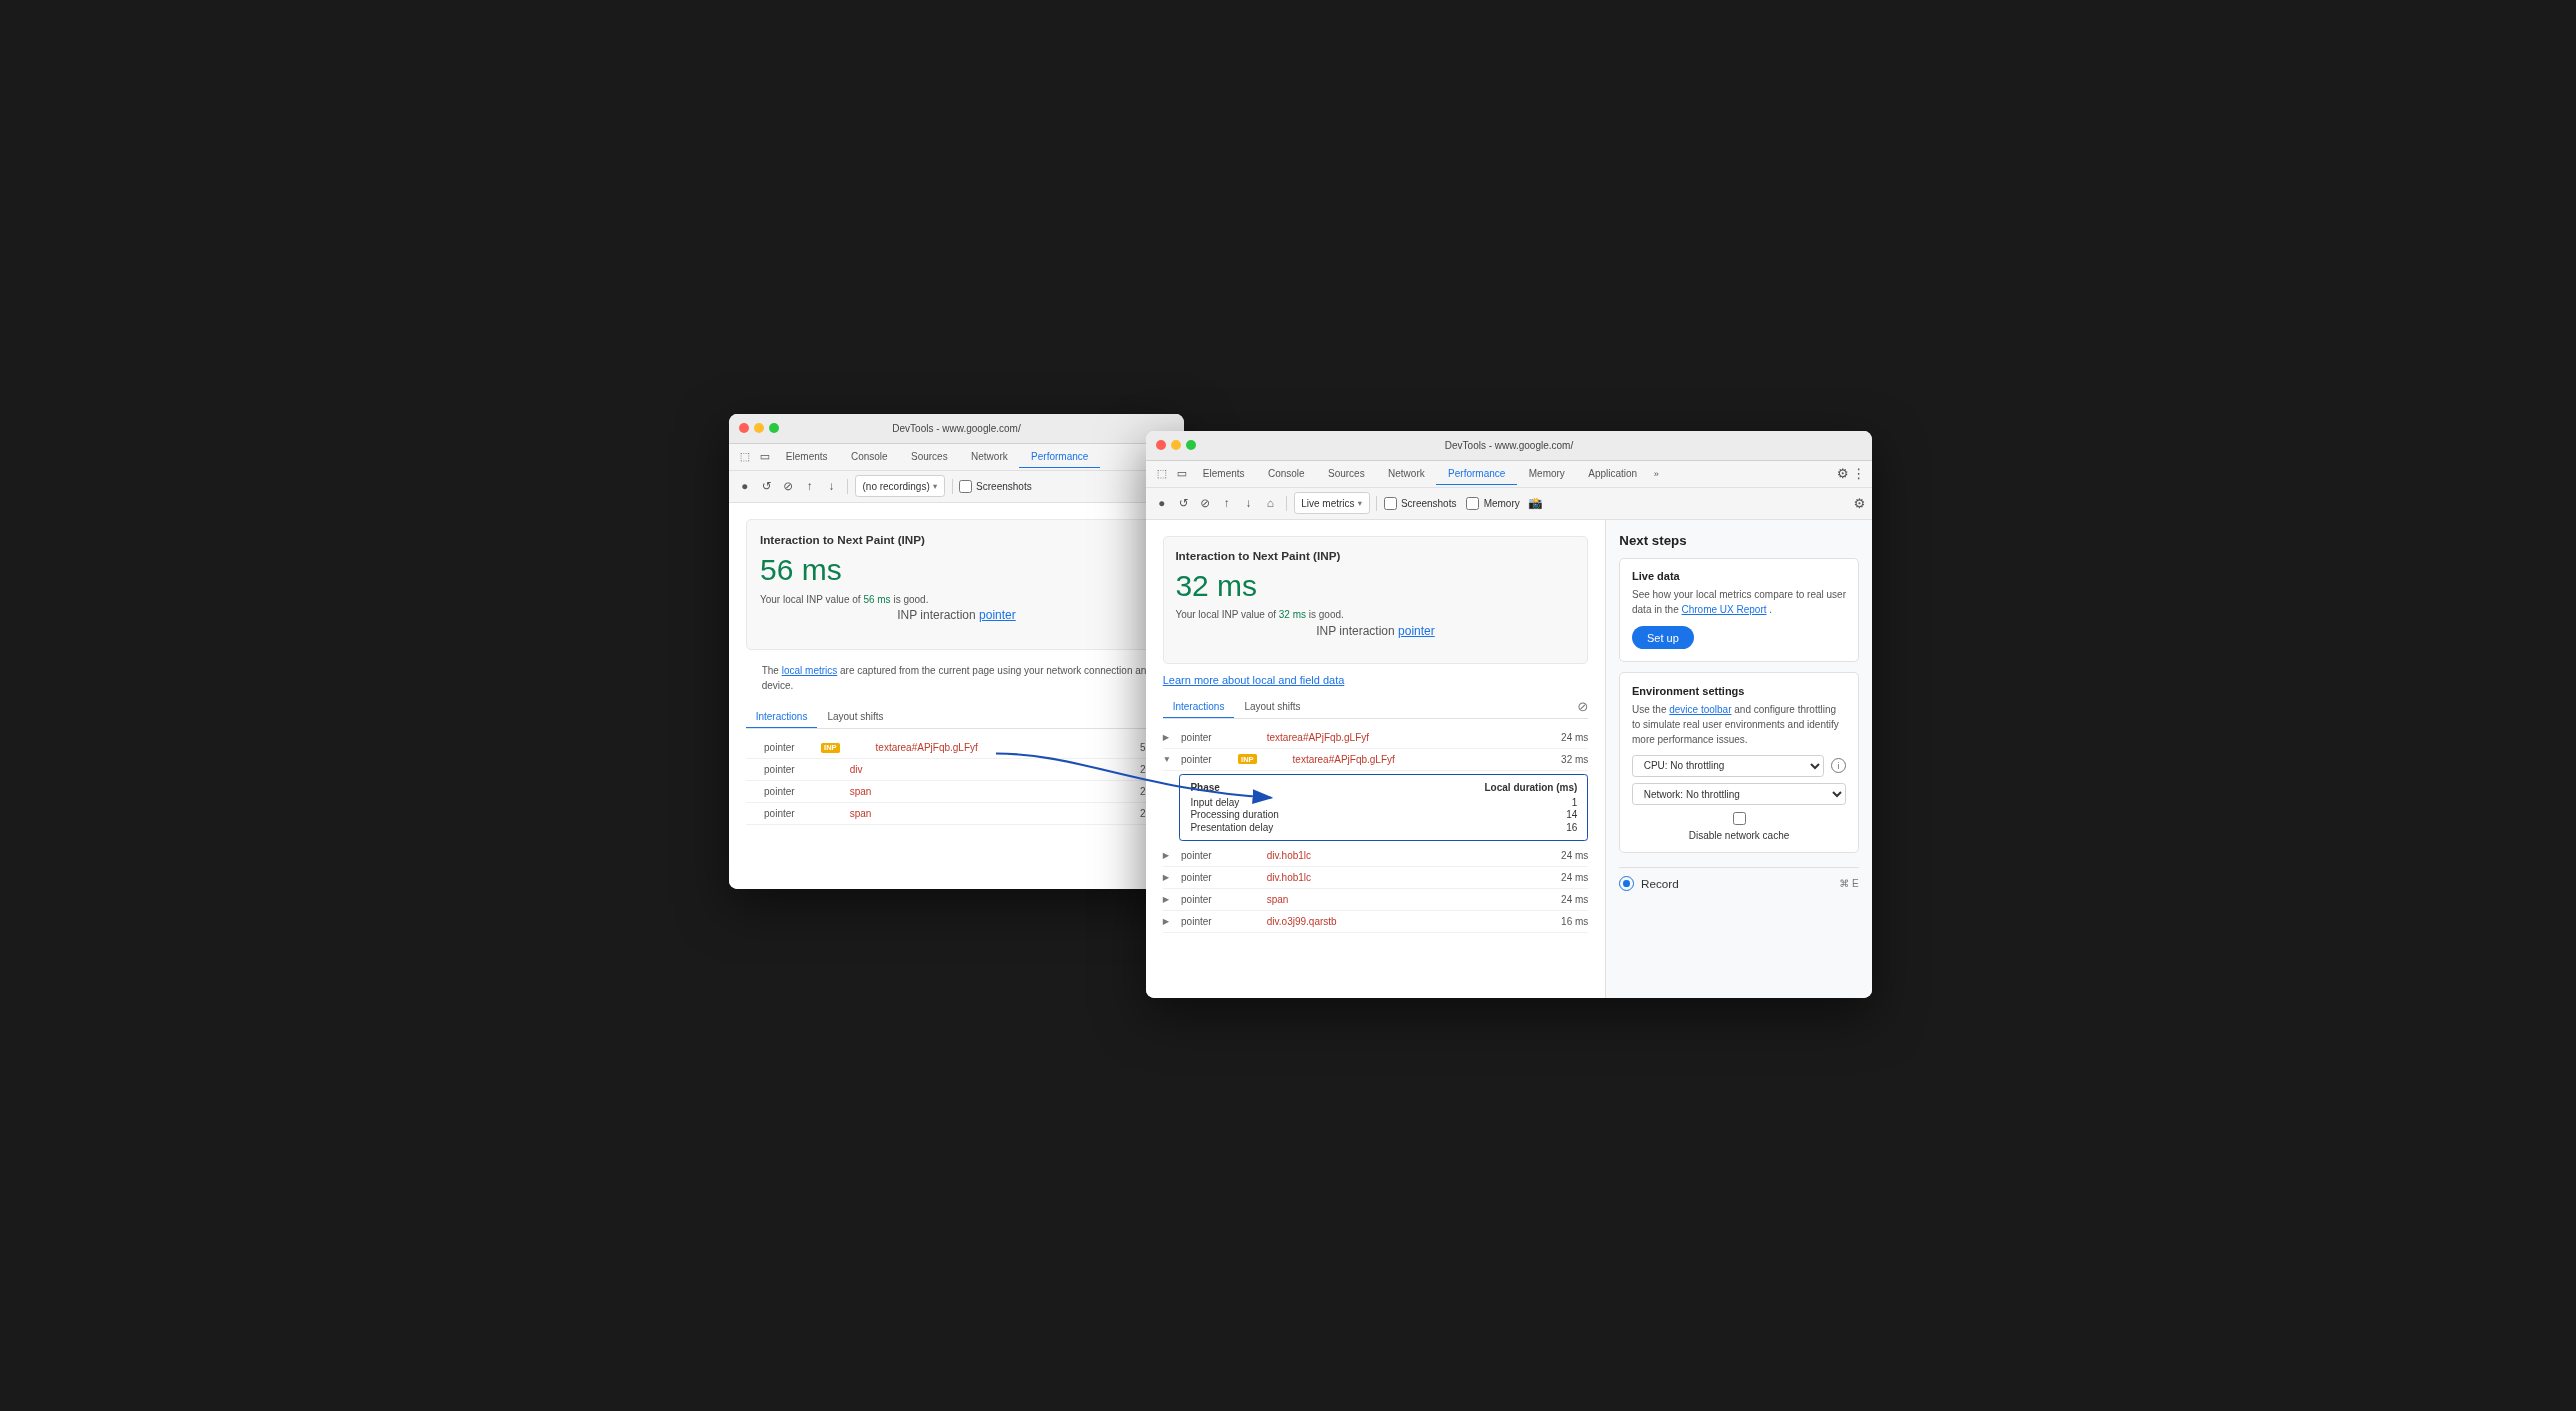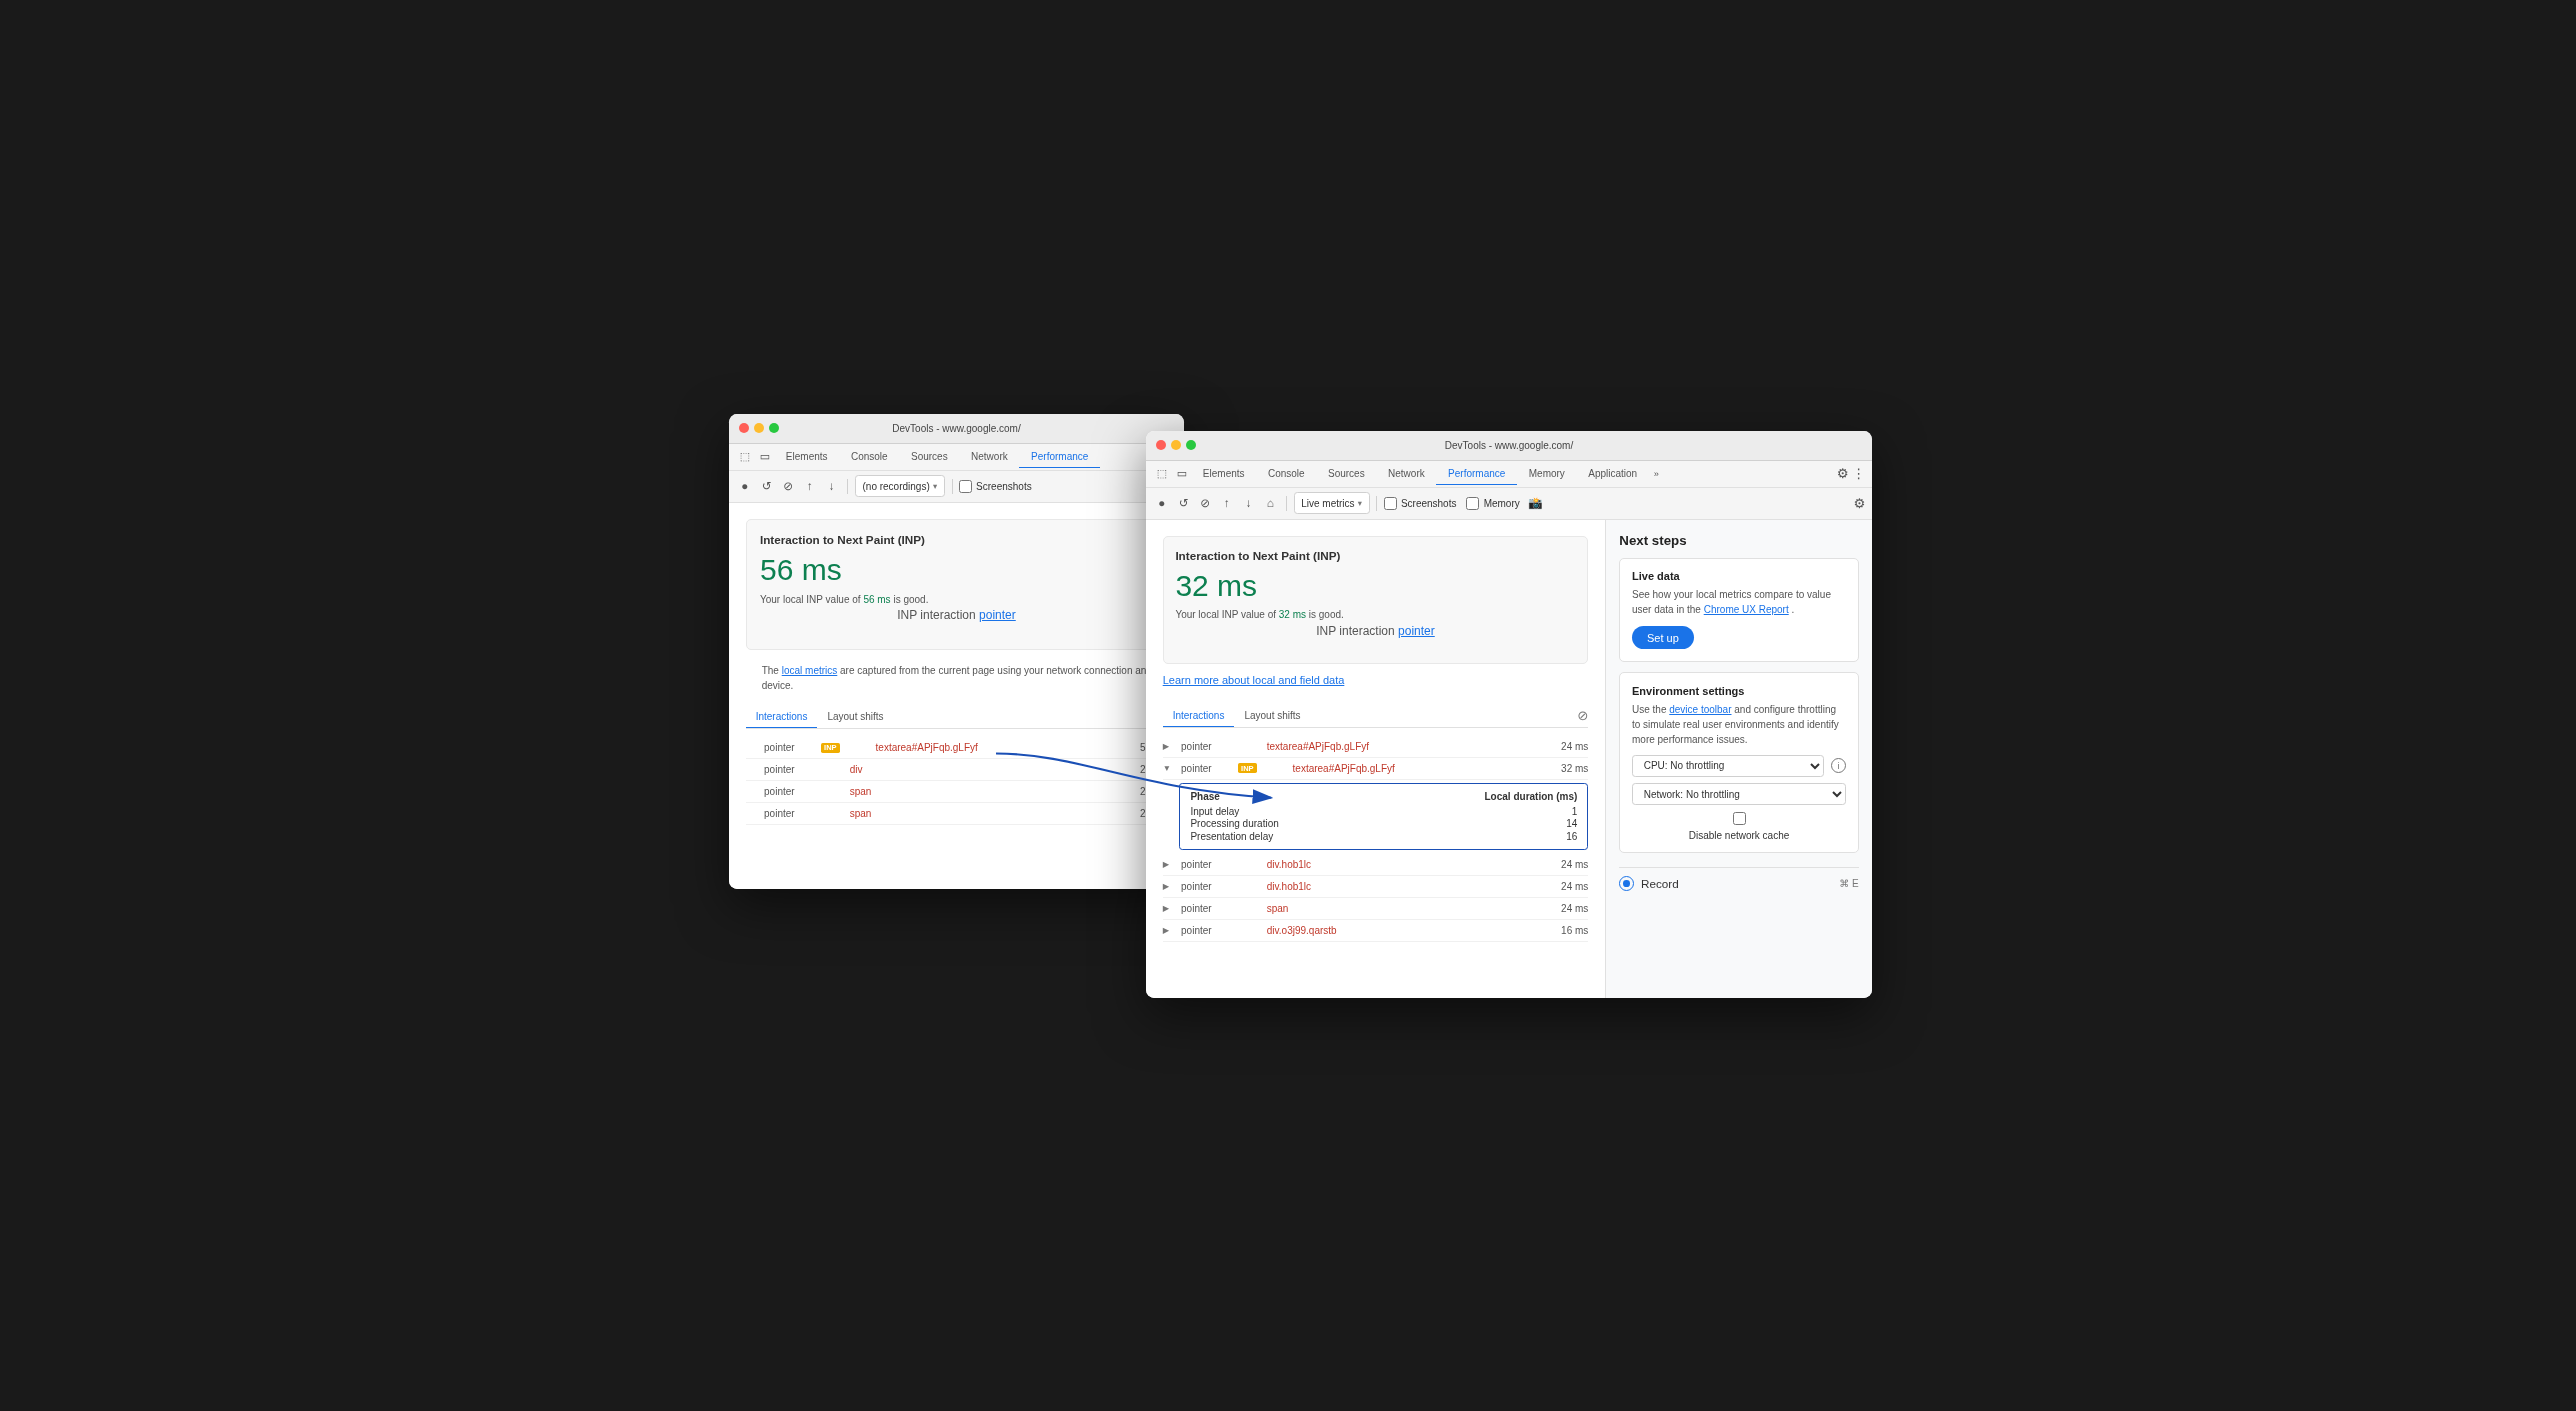--- a/index.html
+++ b/index.html
@@ -683,21 +683,21 @@
             <span> </span>
             <span>is good.</span>
           </div>
           <div class="inp-interaction">
             <span>INP interaction</span>
             <span> </span>
             <span class="link">pointer</span>
           </div>
         </div>
 
-        <div style="margin-bottom:19px;">
+        <div style="margin-bottom:10px;">
           <span class="link">Learn more about local and field data</span>
         </div>
 
         <div class="sub-tabs">
           <div class="sub-tab active">Interactions</div>
           <div class="sub-tab">Layout shifts</div>
           <div class="sub-tab-actions">⊘</div>
         </div>
 
         <div>
@@ -767,21 +767,21 @@
           </div>
         </div>
       </div>
 
       <div class="right-panel">
         <div class="right-panel-title">Next steps</div>
 
         <div class="card">
           <div class="card-title">Live data</div>
           <div class="card-text">
-            <span>See how your local metrics compare to value user data in the</span>
+            <span>See how your local metrics compare to real user data in the</span>
             <span> </span>
             <span class="link">Chrome UX Report</span>
             <span>.</span>
           </div>
           <button class="setup-btn">Set up</button>
         </div>
 
         <div class="card">
           <div class="card-title">Environment settings</div>
           <div class="card-text">

